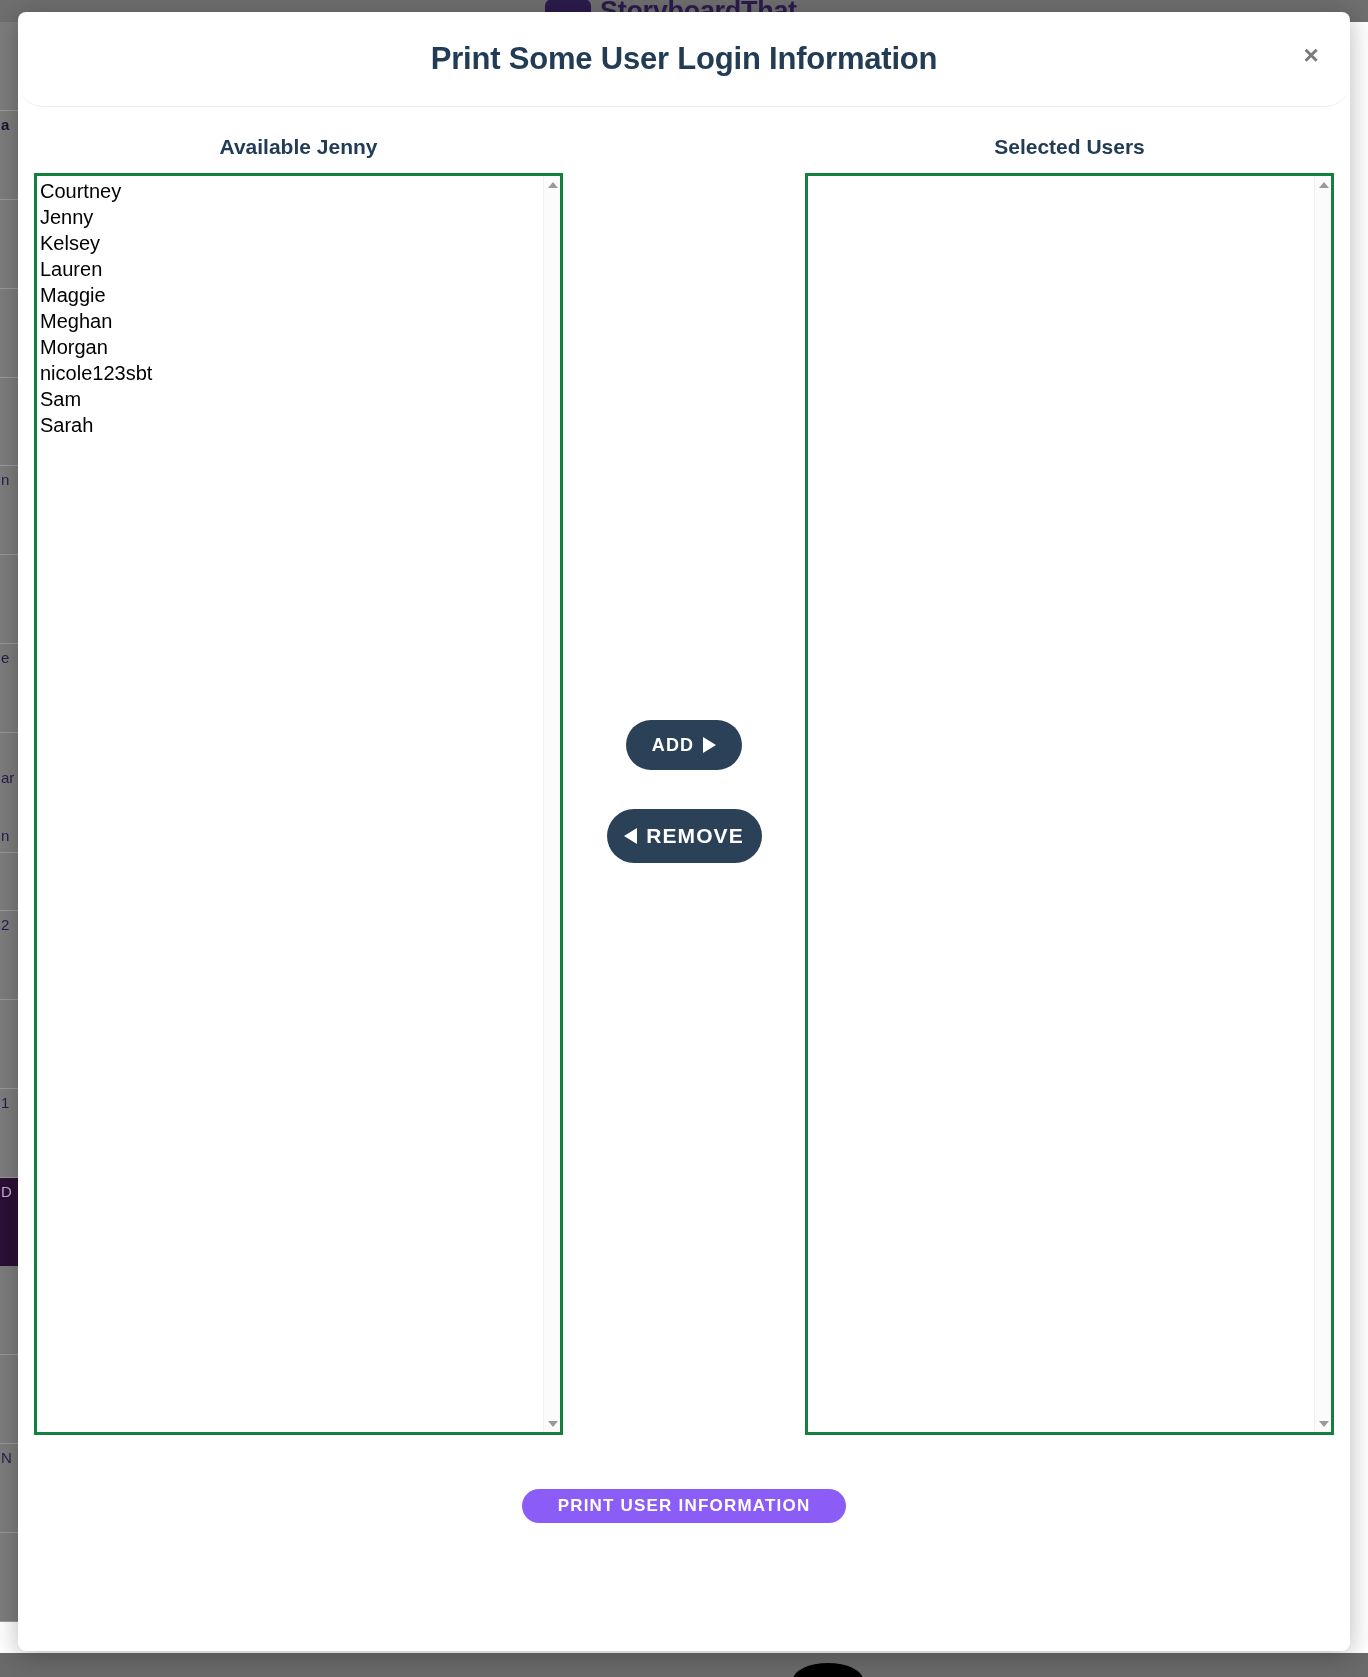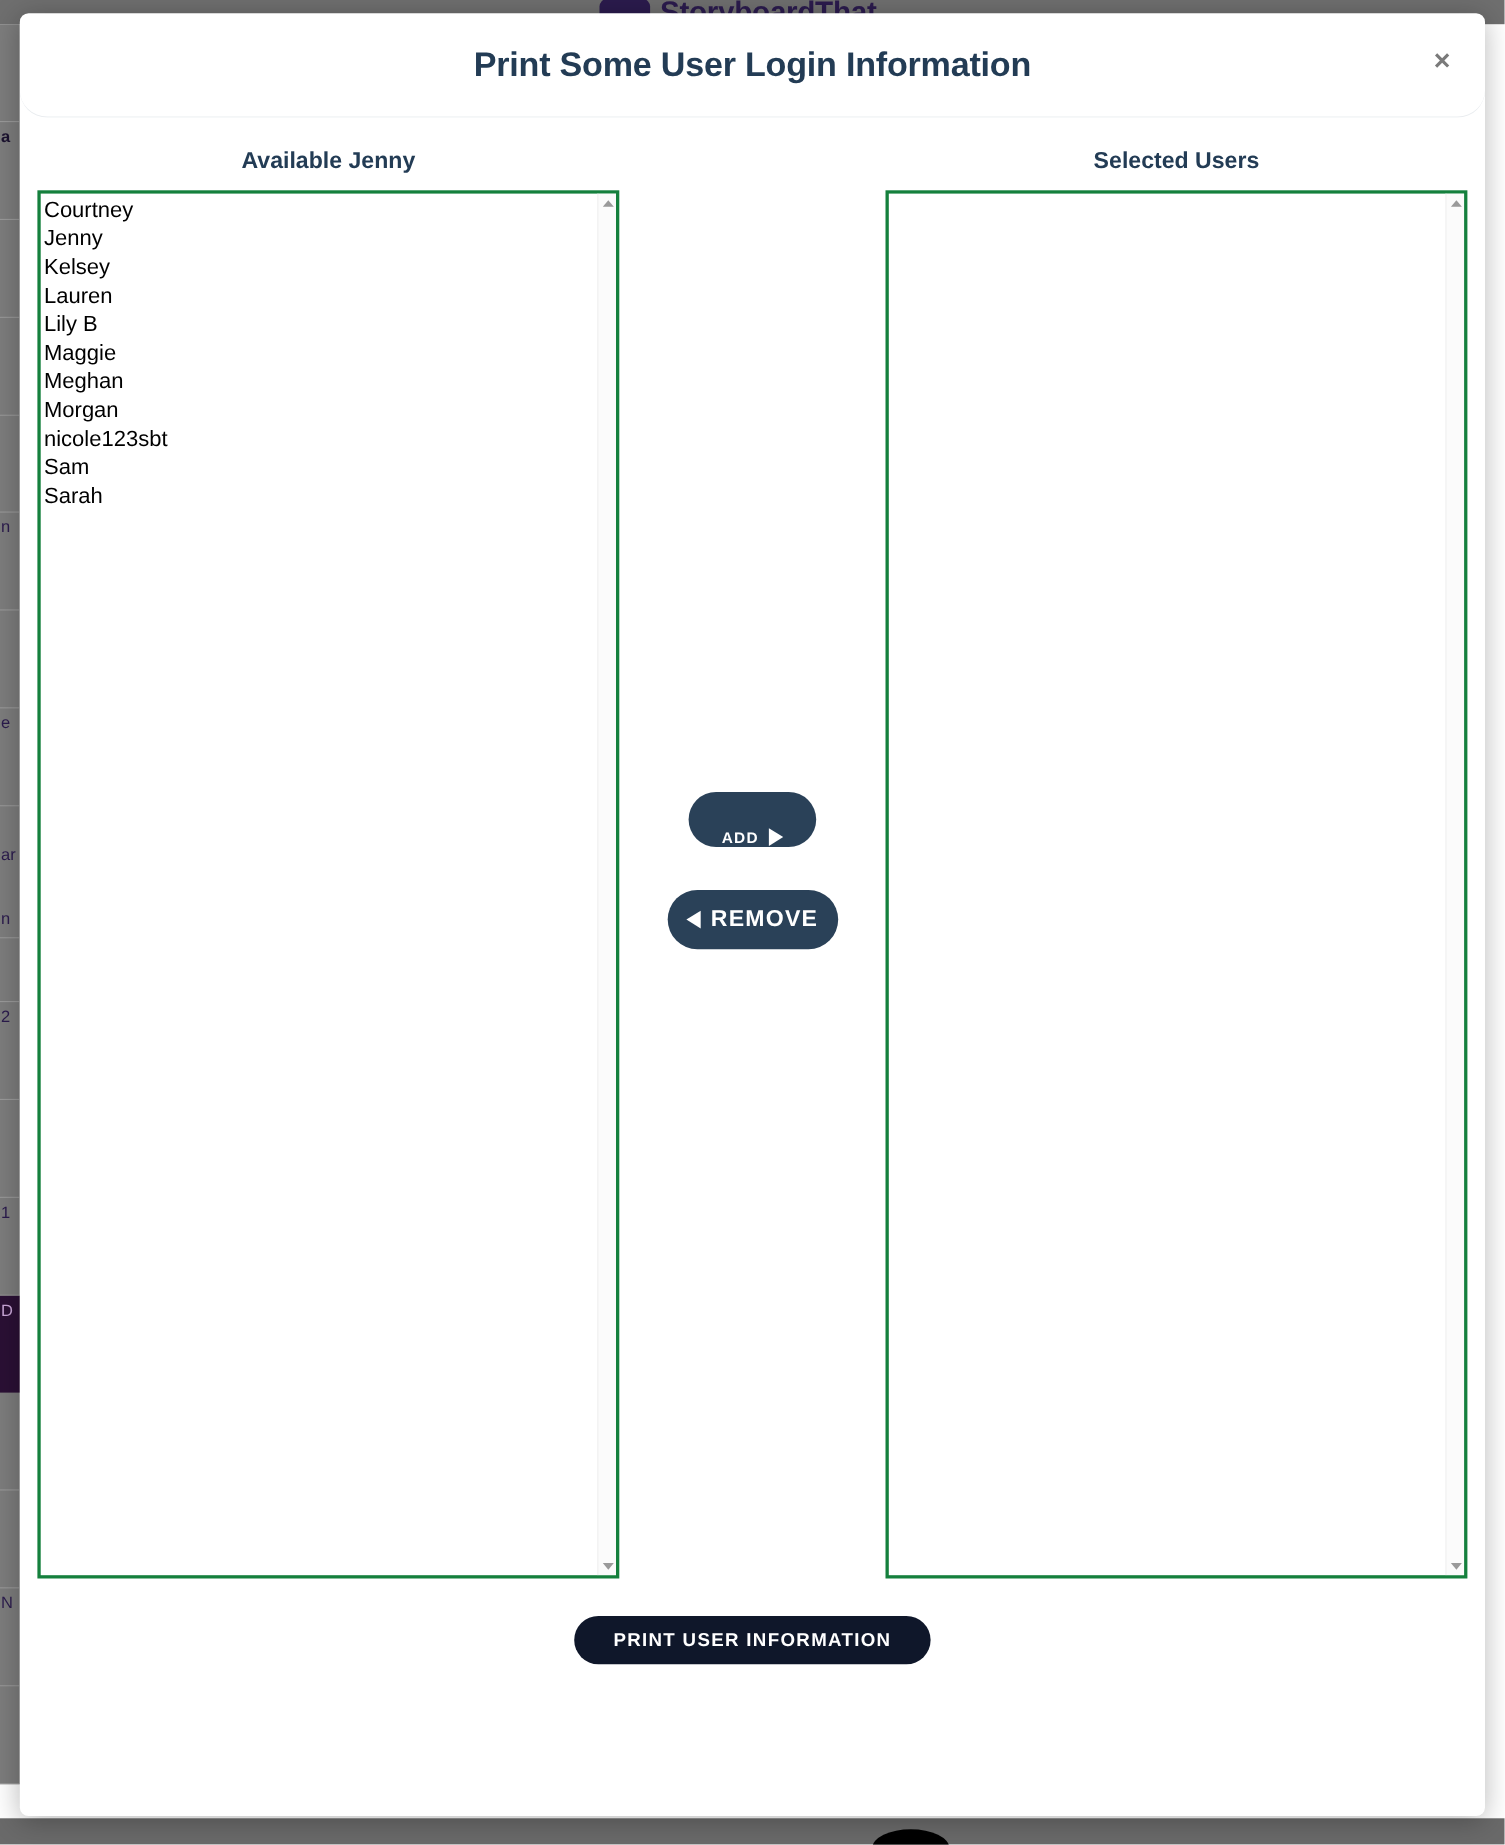--- a/index.html
+++ b/index.html
@@ -255,22 +255,21 @@
     justify-content: center;
     gap: 9px;
     white-space: nowrap;
   }
 
   .btn-dark { background: #2a4158; }
 
   .btn-add {
     width: 116px;
     height: 50px;
-    font-size: 14px;
-    align-items: flex-end;
+    font-size: 18px;
   }
   .btn-remove {
     width: 155px;
     height: 54px;
     font-size: 21px;
   }
 
   .arrow-right {
     width: 0; height: 0;
     border-top: 8px solid transparent;
@@ -284,25 +283,26 @@
     border-right: 13px solid #ffffff;
   }
 
   .modal-footer {
     margin-top: 34px;
     display: flex;
     justify-content: center;
   }
 
   .btn-print {
-    background: #0f172a;
-    height: 44px;
+    background: #8b5cf6;
+    height: 34px;
     padding: 0 36px;
     font-size: 17px;
     letter-spacing: 1.2px;
+    margin-top: 20px;
   }
 </style>
 </head>
 <body>
 
 <div id="page-root">
 
   <div class="backdrop">
     <div class="backdrop-topbar"></div>
 
@@ -349,21 +349,20 @@
       <div class="columns">
 
         <div class="col-side">
           <div class="col-heading">Available Jenny</div>
           <div class="listbox">
             <div class="listbox-inner" id="available-list">
                 <div class="list-option">Courtney</div>
                 <div class="list-option">Jenny</div>
                 <div class="list-option">Kelsey</div>
                 <div class="list-option">Lauren</div>
-                <div class="list-option">Lily B</div>
                 <div class="list-option">Maggie</div>
                 <div class="list-option">Meghan</div>
                 <div class="list-option">Morgan</div>
                 <div class="list-option">nicole123sbt</div>
                 <div class="list-option">Sam</div>
                 <div class="list-option">Sarah</div>
               </div>
             <div class="sbar">
               <div class="sbar-btn up">
                 <span class="tri up"></span>

